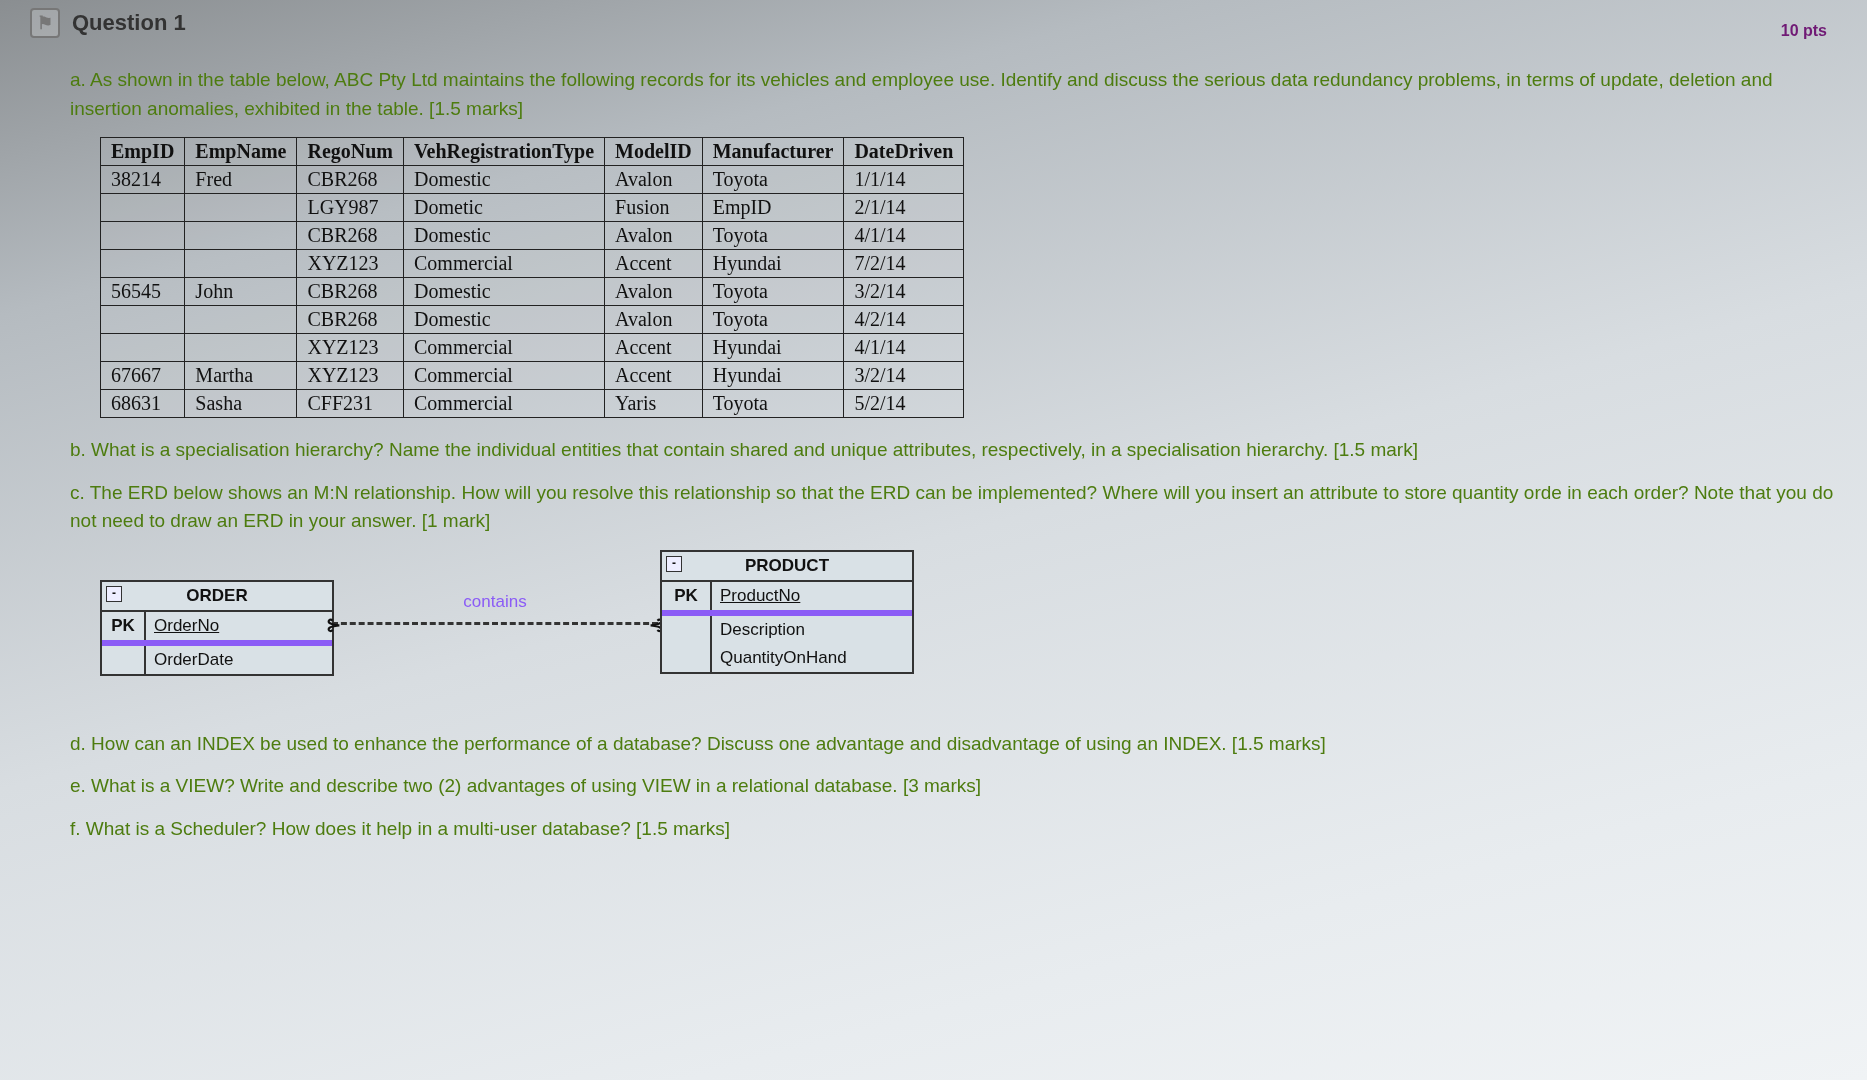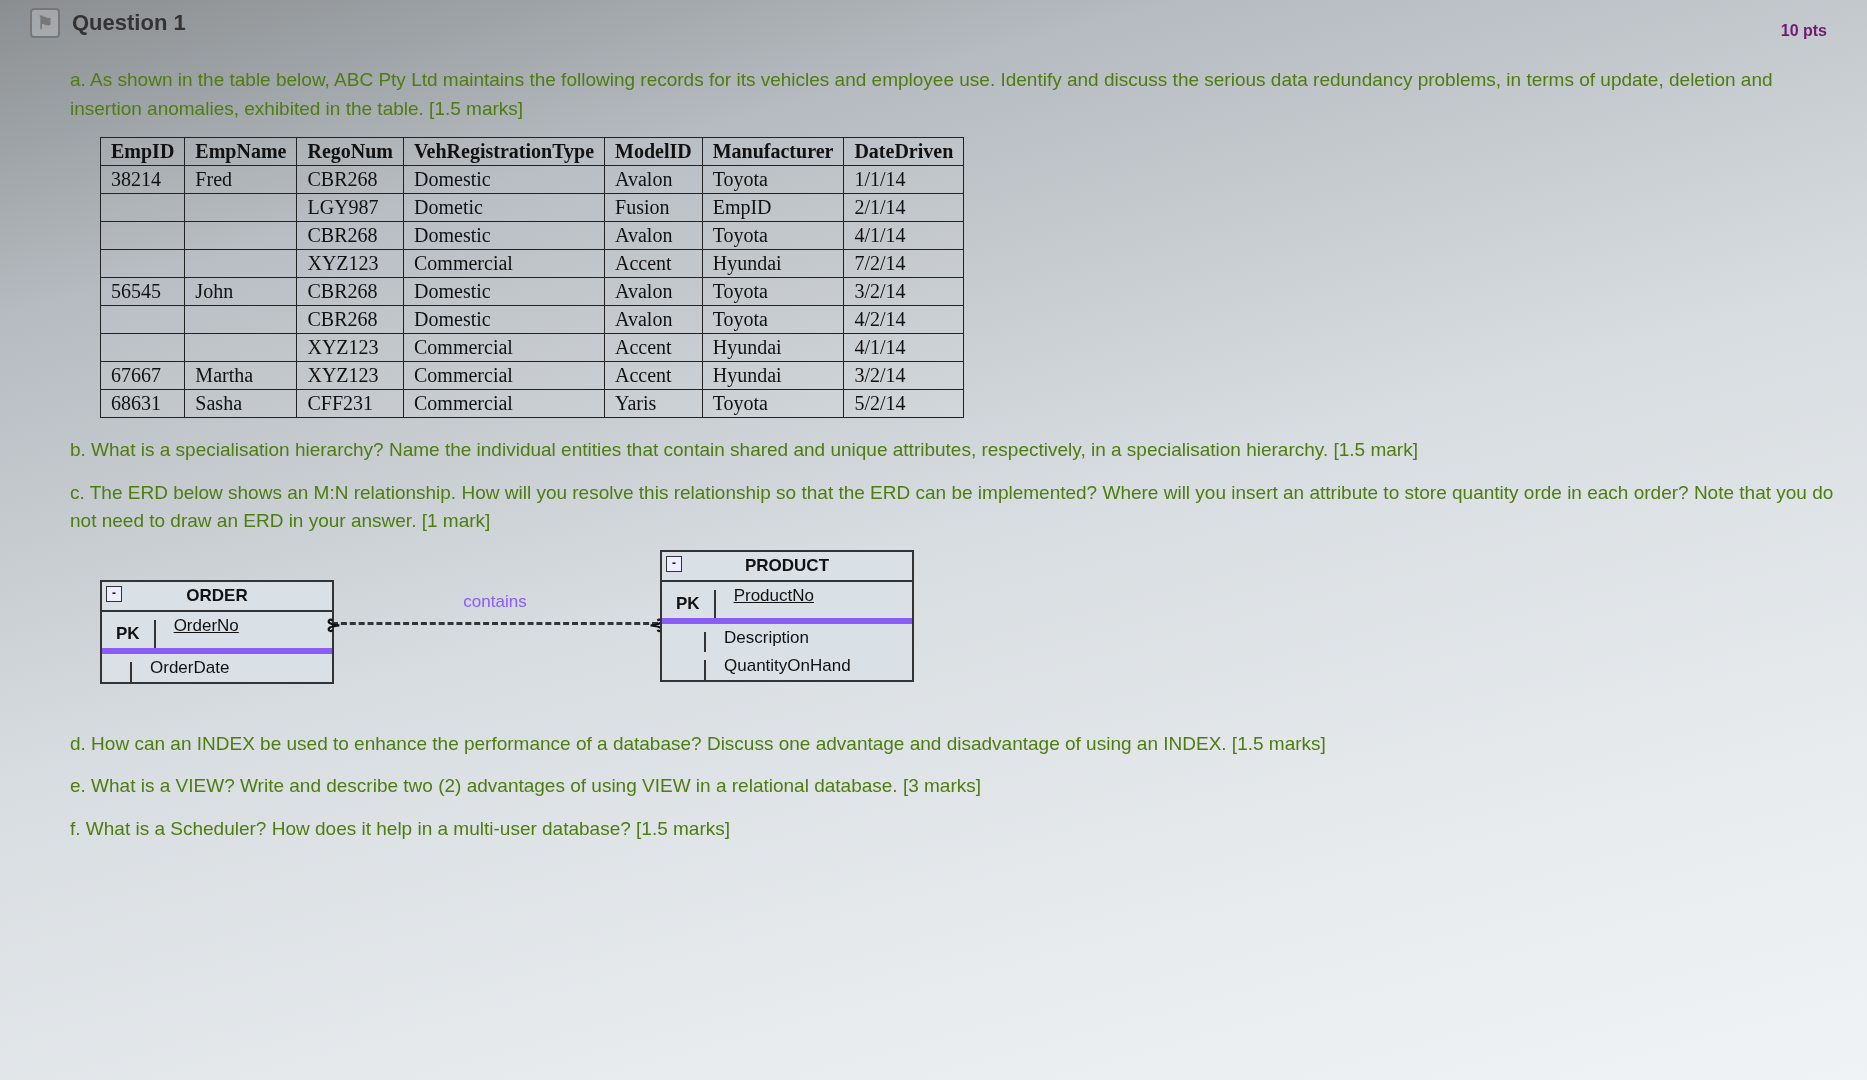--- a/index.html
+++ b/index.html
@@ -102,26 +102,25 @@
     text-align: center;
     background: #eef;
   }
   .erd-row {
     display: flex;
   }
   .erd-cell-pk {
     width: 36px;
     border-right: 2px solid #333;
     text-align: center;
-    padding: 4px 14px;
-    font-weight: 700;
-    margin-top: 8px;
+    padding: 4px 6px;
+    font-weight: 700;
   }
   .erd-cell-attr {
-    padding: 4px 18px;
+    padding: 4px 8px;
     min-width: 170px;
   }
   .erd-row.div {
     border-top: 6px solid #8b5cf6;
   }
   .underline { text-decoration: underline; }
   .rel-dash {
     border-top: 3px dashed #333;
     width: 100%;
     position: absolute;

